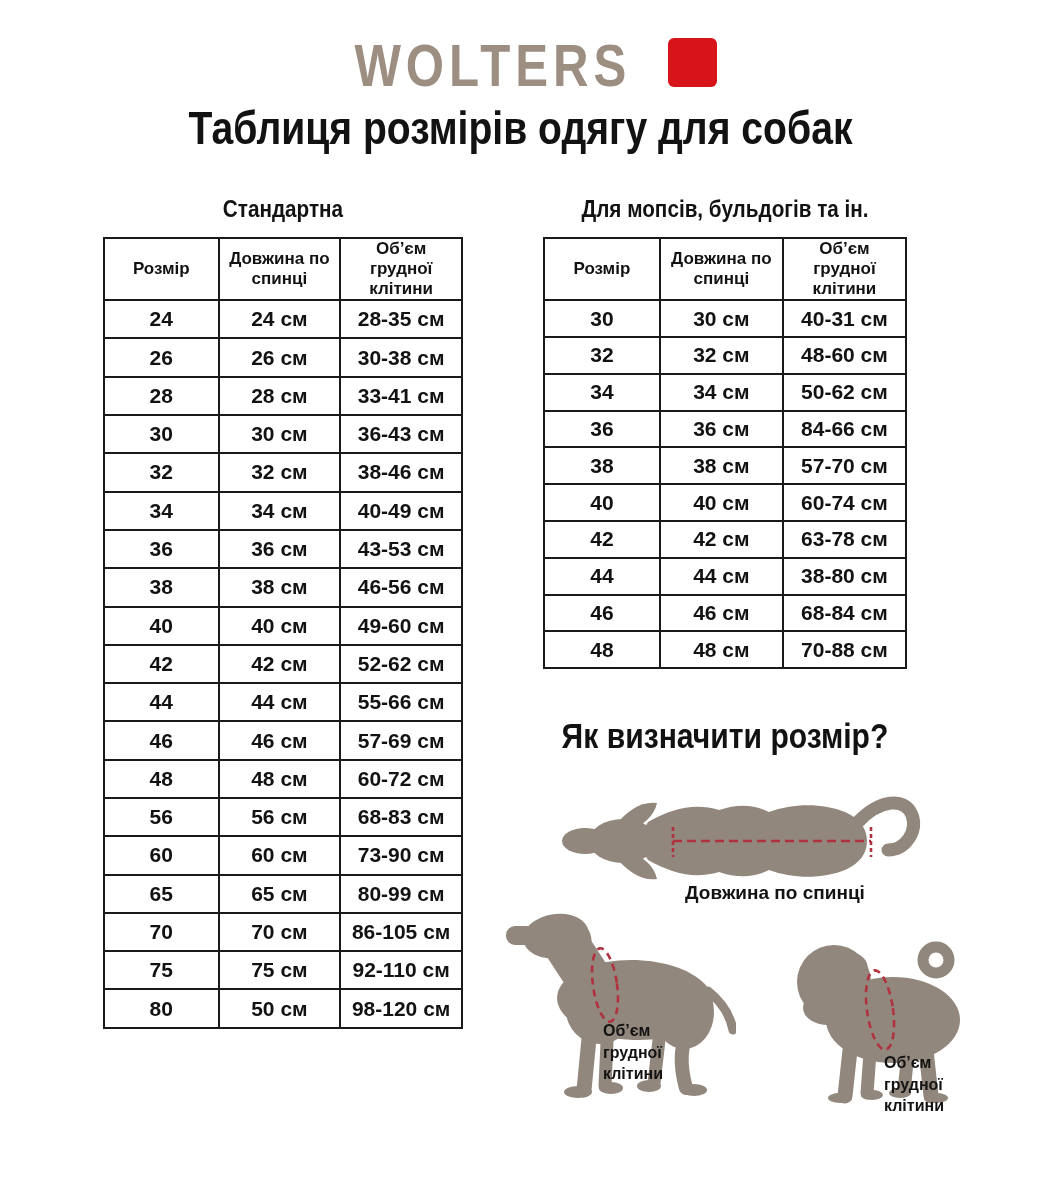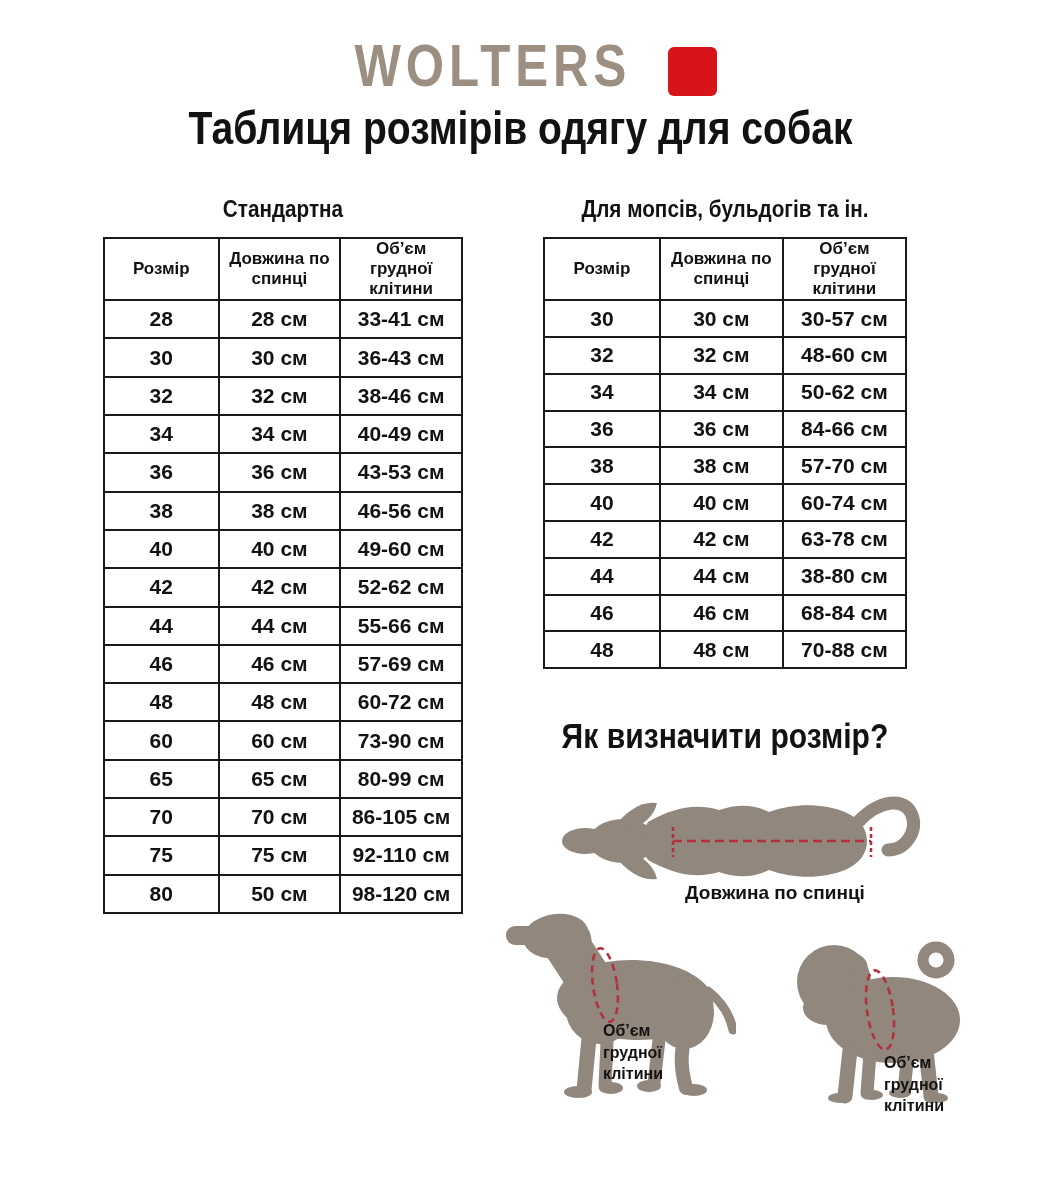--- a/index.html
+++ b/index.html
@@ -13,21 +13,21 @@
   *{box-sizing:border-box;}
   html,body{margin:0;padding:0;}
   body{
     width:1041px;height:1200px;position:relative;background:#ffffff;
     font-family:"Liberation Sans", sans-serif;font-weight:bold;color:var(--ink);
     overflow:hidden;
   }
   
   .logo-row{
     position:absolute;top:36px;left:0;width:100%;
-    display:flex;justify-content:center;align-items:flex-end;gap:6px;
+    display:flex;justify-content:center;align-items:flex-start;gap:6px;
   }
   .logo-text{
     font-size:60px;letter-spacing:6px;color:var(--brand-taupe);
     transform:scaleX(.82);line-height:1;
   }
   .logo-square{
     width:49px;height:49px;background:var(--brand-red);border-radius:6px;
     margin-top:2px;flex:0 0 auto;
   }
   
@@ -99,20 +99,30 @@
     </colgroup>
   <thead>
       <tr>
         <th>Розмір</th>
         <th>Довжина по спинці</th>
         <th>Об’єм грудної клітини</th>
       </tr>
     </thead>
   <tbody>
       <tr>
+        <td>24</td>
+        <td>24 см</td>
+        <td>28-35 см</td>
+      </tr>
+      <tr>
+        <td>26</td>
+        <td>26 см</td>
+        <td>30-38 см</td>
+      </tr>
+      <tr>
         <td>28</td>
         <td>28 см</td>
         <td>33-41 см</td>
       </tr>
       <tr>
         <td>30</td>
         <td>30 см</td>
         <td>36-43 см</td>
       </tr>
       <tr>
@@ -152,20 +162,25 @@
       </tr>
       <tr>
         <td>46</td>
         <td>46 см</td>
         <td>57-69 см</td>
       </tr>
       <tr>
         <td>48</td>
         <td>48 см</td>
         <td>60-72 см</td>
+      </tr>
+      <tr>
+        <td>56</td>
+        <td>56 см</td>
+        <td>68-83 см</td>
       </tr>
       <tr>
         <td>60</td>
         <td>60 см</td>
         <td>73-90 см</td>
       </tr>
       <tr>
         <td>65</td>
         <td>65 см</td>
         <td>80-99 см</td>
@@ -198,21 +213,21 @@
       <tr>
         <th>Розмір</th>
         <th>Довжина по спинці</th>
         <th>Об’єм грудної клітини</th>
       </tr>
     </thead>
   <tbody>
       <tr>
         <td>30</td>
         <td>30 см</td>
-        <td>30-57 см</td>
+        <td>40-31 см</td>
       </tr>
       <tr>
         <td>32</td>
         <td>32 см</td>
         <td>48-60 см</td>
       </tr>
       <tr>
         <td>34</td>
         <td>34 см</td>
         <td>50-62 см</td>

